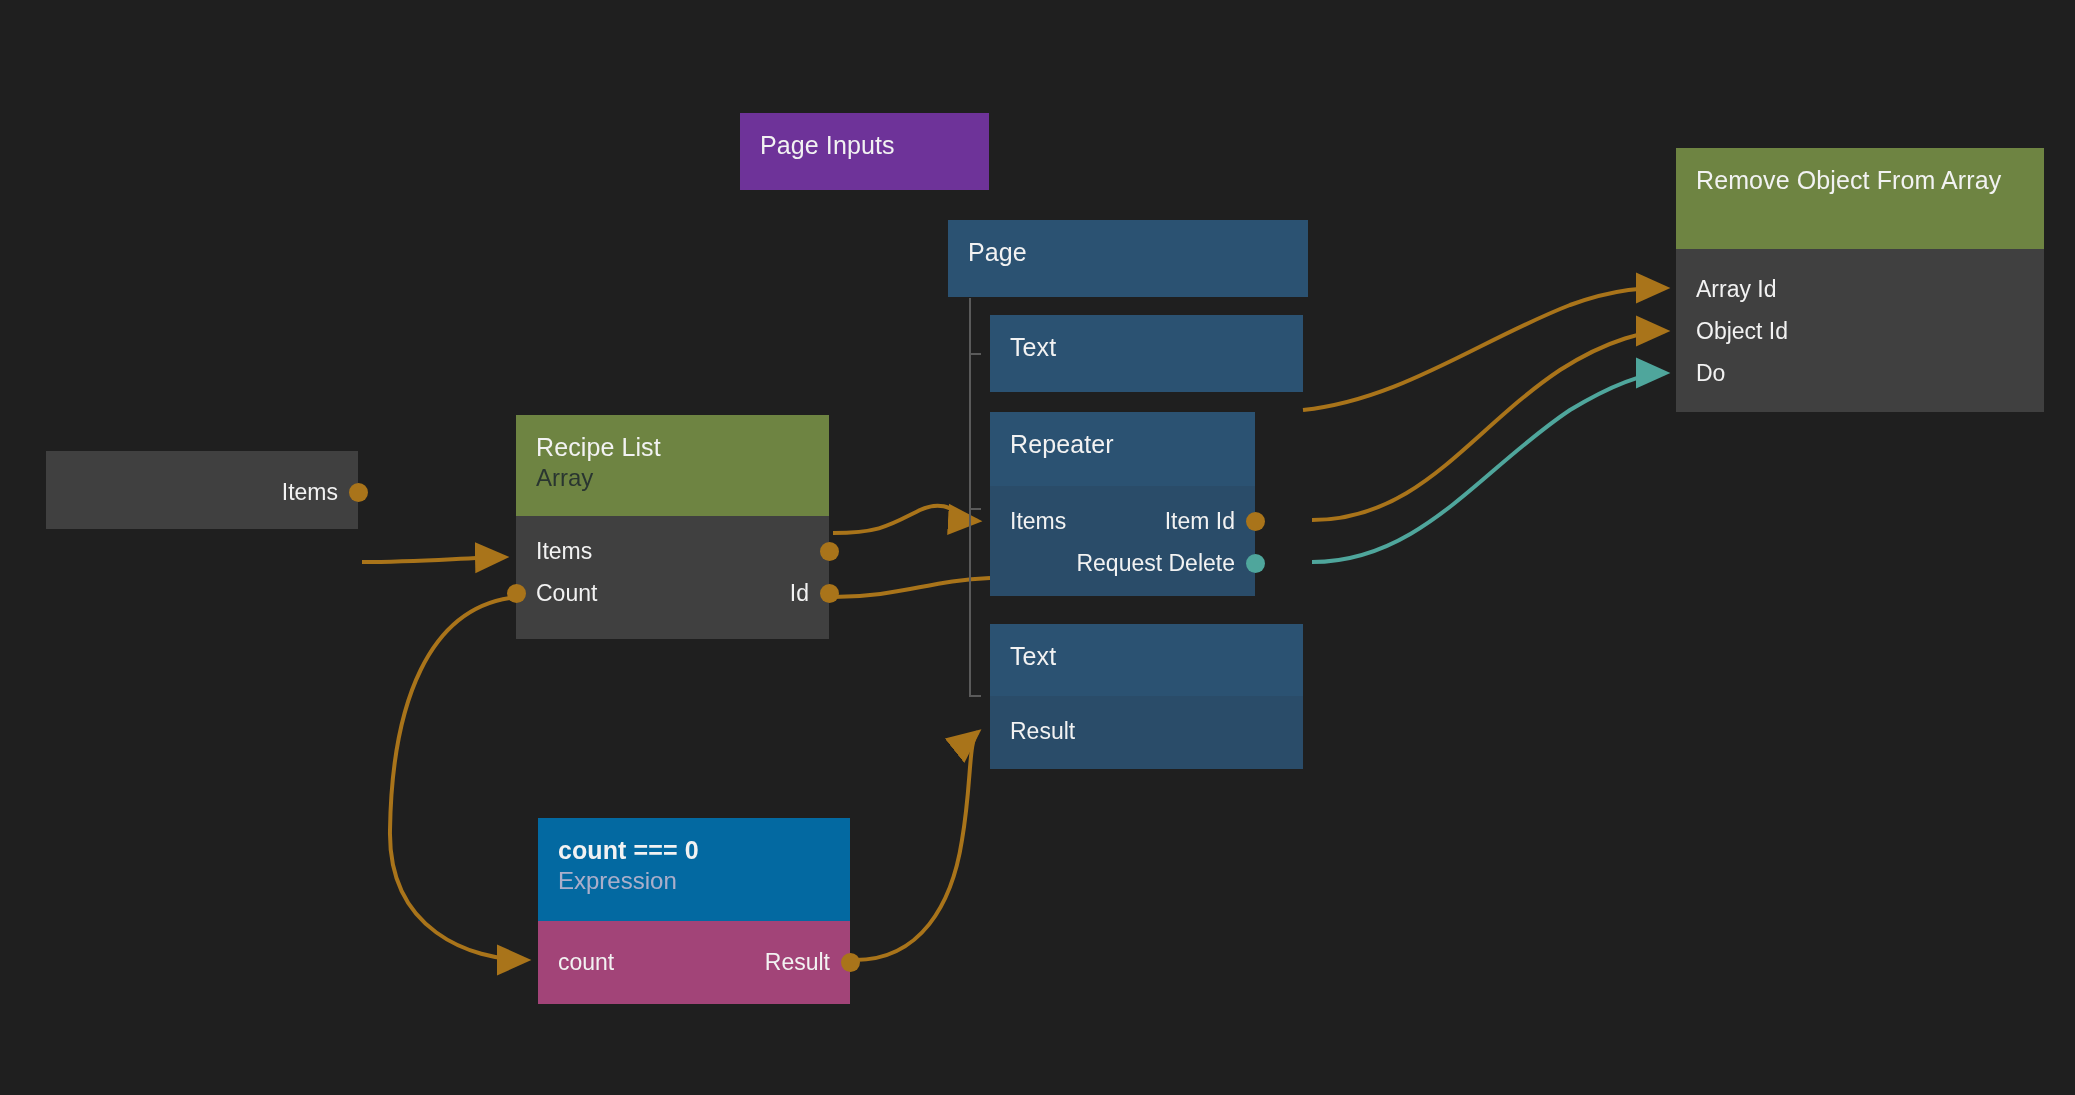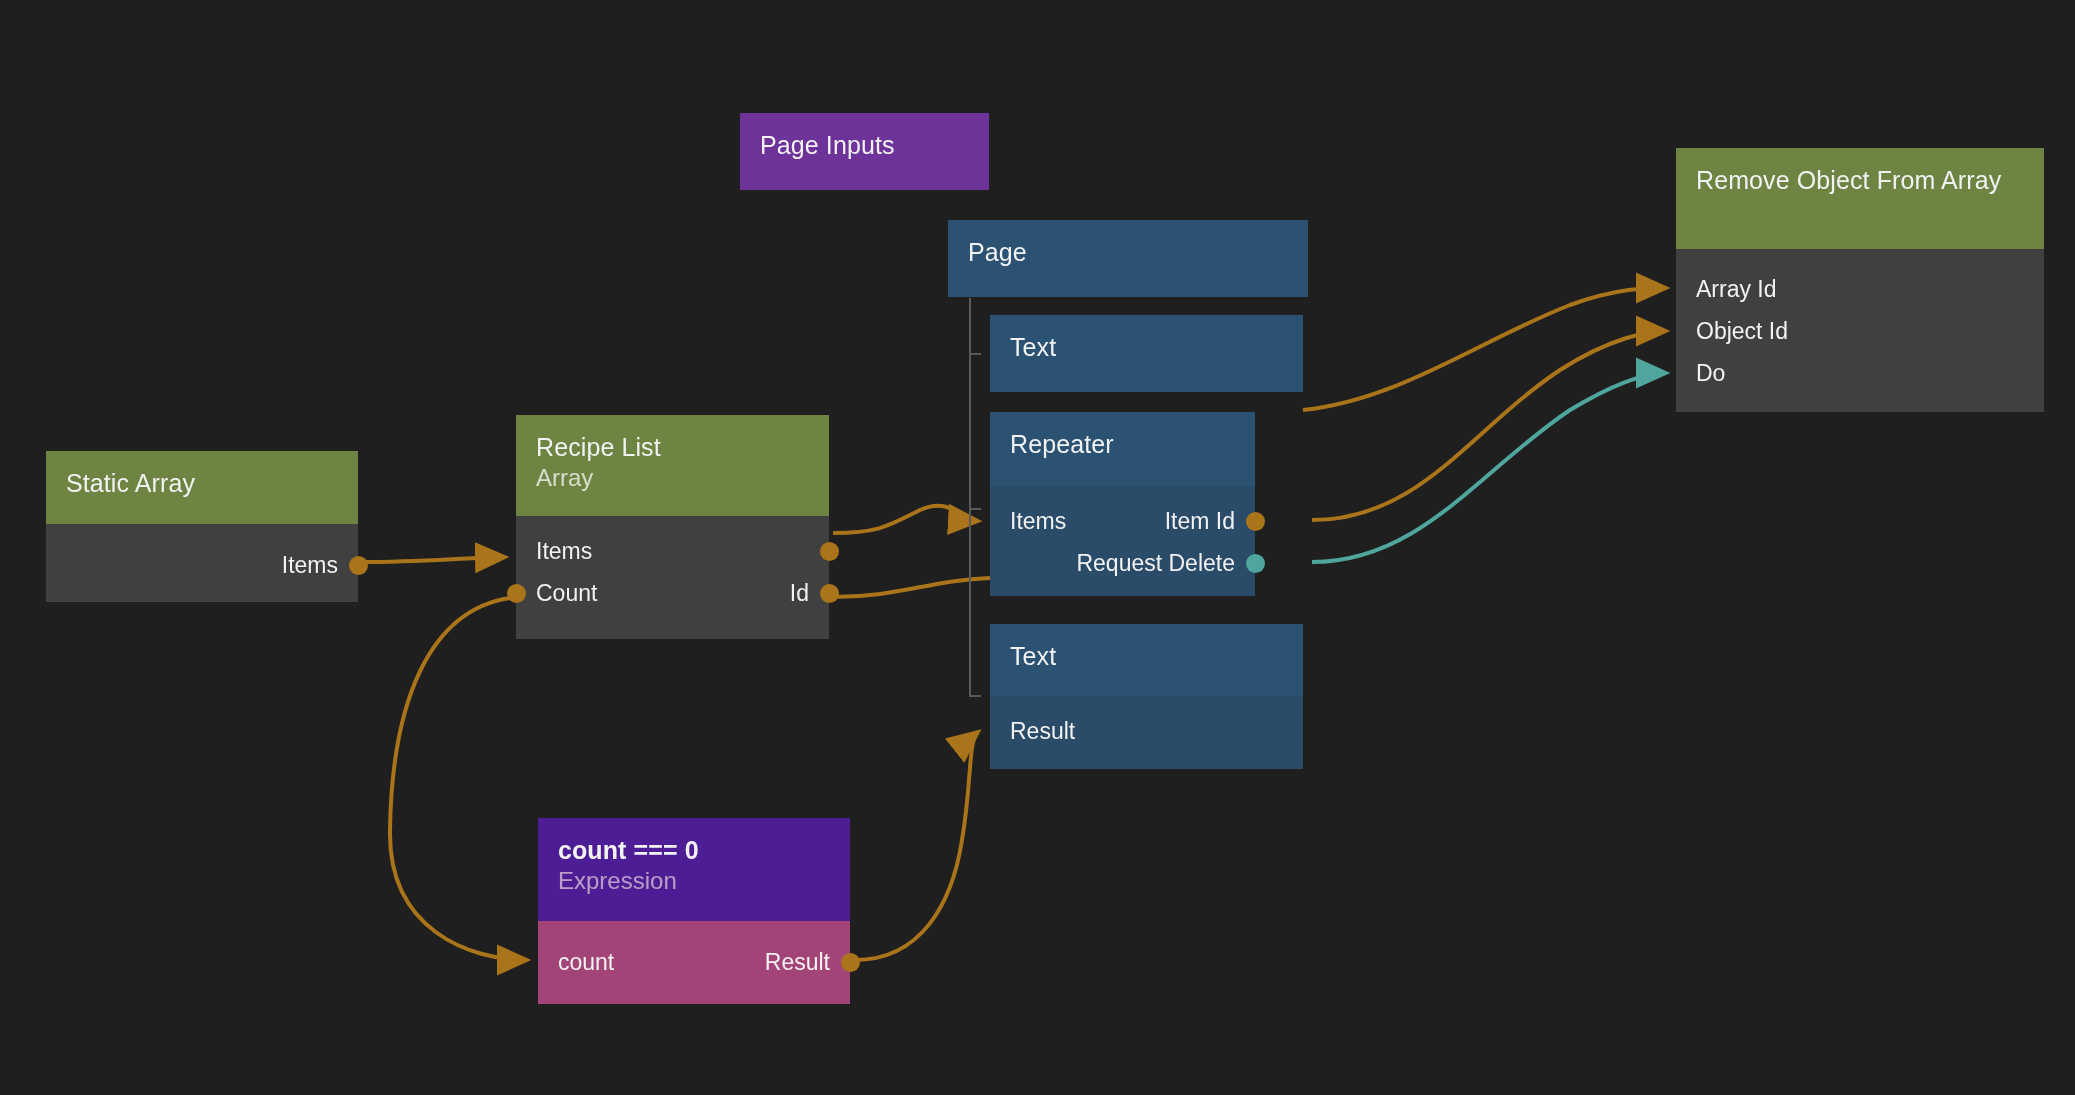--- a/index.html
+++ b/index.html
@@ -35,21 +35,21 @@
     box-sizing: border-box;
   }
   .node-title {
     color: #f2f2f2;
     font-size: 25px;
     line-height: 1.18;
     font-weight: 400;
     letter-spacing: .1px;
   }
   .node-subtitle {
-    color: #ffffff;
+    color: #0f172a;
     opacity: .72;
     font-size: 24px;
     line-height: 1.18;
     margin-top: 1px;
   }
   .node-body {
     padding: 14px 0 18px 0;
     box-sizing: border-box;
     position: relative;
   }
@@ -86,21 +86,21 @@
   .dot.right { right: -9.5px; }
   .dot.orange { background: #a9741a; }
   .dot.teal   { background: #4fa69c; }
 
   
   .green  .node-header { background: #6e8442; }
   .green  .node-body   { background: #404040; }
   .blue   .node-header { background: #2b5272; }
   .blue   .node-body   { background: #2a4c69; }
   .purple .node-header { background: #6e3399; }
-  .pink   .node-header { background: #4c1d95; }
+  .pink   .node-header { background: #0369a1; }
   .pink   .node-body   { background: #a24478; }
 
   .pink .node-title { font-weight: bold; }
   .pink .node-subtitle { color: #e3c6d8; opacity: .75; }
 
   
   .tree-line {
     position: absolute;
     background: #5a5a5a;
     z-index: 6;
@@ -183,23 +183,20 @@
       <div class="node-title">Text</div>
     </div>
     <div class="node-body" style="height:73px; padding-top:14px;">
       <div class="port-row">
         <span class="port-label-in">Result</span>
       </div>
     </div>
   </div>
 
   <div class="node green" style="left:46px; top:451px; width:312px;">
-    <div class="node-header" style="height:73px;">
-      <div class="node-title">Static Array</div>
-    </div>
     <div class="node-body" style="height:78px; padding-top:20px;">
       <div class="port-row">
         <span class="port-label-out">Items</span>
         <span class="dot right orange"></span>
       </div>
     </div>
   </div>
 
   <div class="node green" style="left:516px; top:415px; width:313px;">
     <div class="node-header" style="height:101px;">

